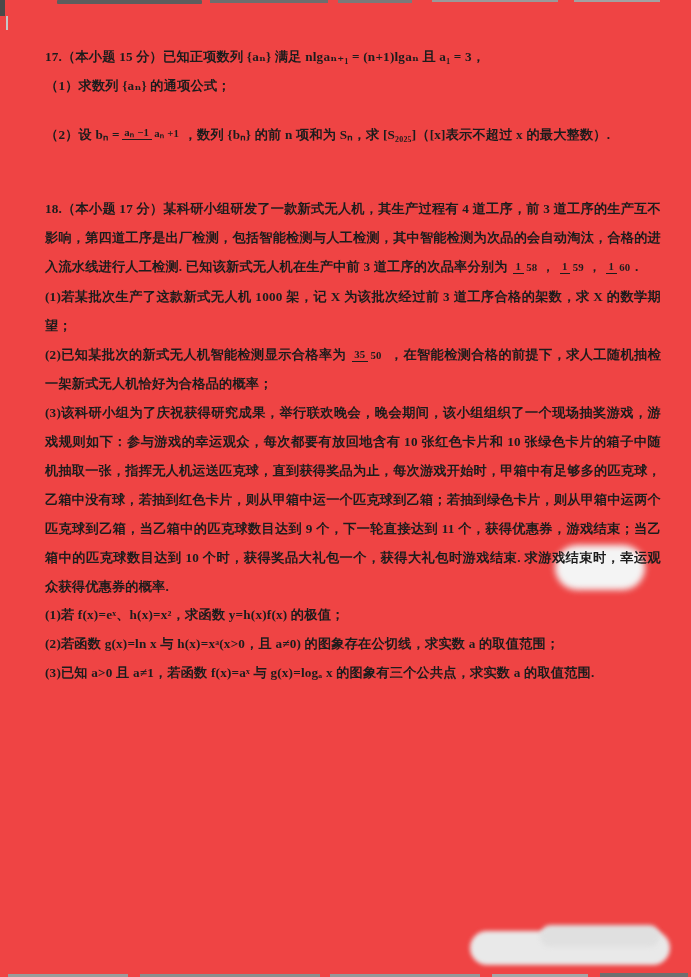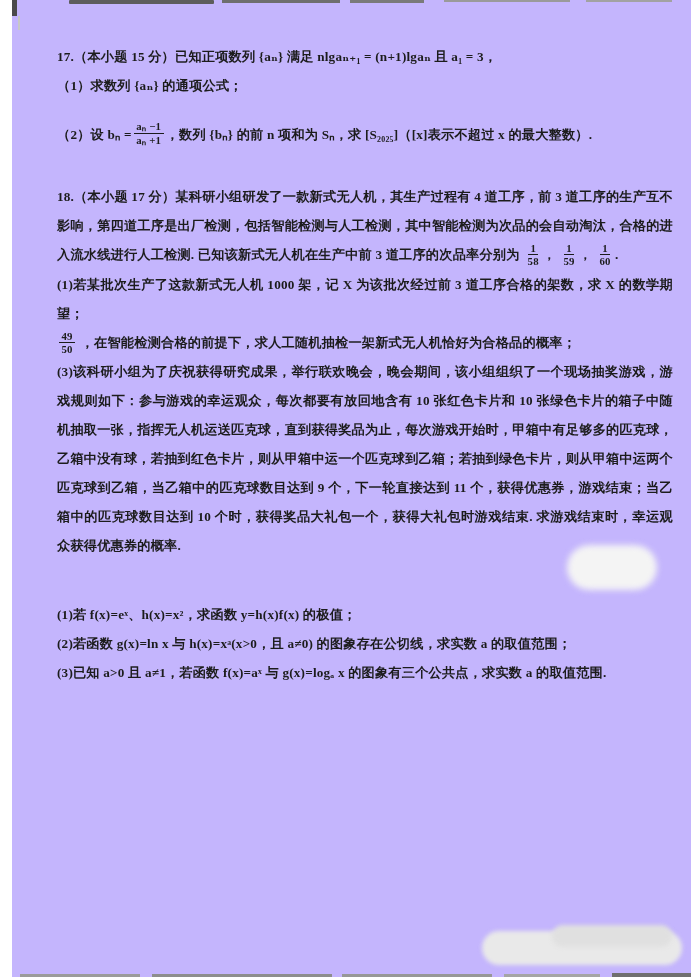--- a/index.html
+++ b/index.html
@@ -2,28 +2,28 @@
 <html><head>
 <meta charset="utf-8">
 <style>
   html,body{margin:0;padding:0;}
   body{
     width:691px;height:977px;position:relative;overflow:hidden;
     background:#ffffff;
     font-family:"Liberation Serif","DejaVu Serif",serif;
   }
   .page{
-    position:absolute;inset:0;background:#c4b5fd;color:#1c1c1c;margin-left:12px;
+    position:absolute;inset:0;background:#ef4444;color:#1c1c1c;
   }
   .q{position:absolute;left:45px;width:616px;}
   .q p{margin:0;font-size:13.2px;font-weight:700;line-height:29px;text-align:justify;letter-spacing:.2px;}
   .line{text-align:left;}
   .row{display:flex;align-items:center;flex-wrap:wrap;font-size:13.2px;font-weight:700;letter-spacing:.2px;}
   .frac{
-    display:inline-flex;flex-direction:column;align-items:center;justify-content:center;
+    display:inline-flex;flex-direction:row;align-items:center;justify-content:center;
     vertical-align:middle;font-size:10.8px;line-height:1.15;margin:0 2px;transform:translateY(-1px);
   }
   .frac .num{border-bottom:1.3px solid #1c1c1c;padding:0 2.5px;}
   .frac .den{padding:0 2.5px;}
   .frac-sep{font-size:12px;}
   
   .artifact{position:absolute;pointer-events:none;}
   .a-top1{left:57px;top:0;width:145px;height:4px;background:#5d5d5d;border-radius:1px;}
   .a-top2{left:210px;top:0;width:118px;height:3px;background:#6e6e6e;}
   .a-top3{left:338px;top:0;width:74px;height:3px;background:#7a7a7a;}
@@ -69,40 +69,41 @@
     <div class="row mt12" style="min-height:44px;">
       <span>（2）设 bₙ =</span>
       <span class="frac">
         <span class="num">aₙ −1</span>
         <span class="den">aₙ +1</span>
       </span>
       <span>，数列 {bₙ} 的前 n 项和为 Sₙ，求 [S₂₀₂₅]（[x]表示不超过 x 的最大整数）.</span>
     </div>
   </section>
 
-  <section class="q" style="top:182px;">
+  <section class="q" style="top:194px;">
     <p>
       <span>18.（本小题 17 分）某科研小组研发了一款新式无人机，其生产过程有 4 道工序，前 3 道工序的生产互不影响，第四道工序是出厂检测，包括智能检测与人工检测，其中智能检测为次品的会自动淘汰，合格的进入流水线进行人工检测. 已知该新式无人机在生产中前 3 道工序的次品率分别为</span>
       <span class="frac">
         <span class="num">1</span>
         <span class="den">58</span>
       </span><span class="frac-sep">，</span>
       <span class="frac">
         <span class="num">1</span>
         <span class="den">59</span>
       </span><span class="frac-sep">，</span>
       <span class="frac">
         <span class="num">1</span>
         <span class="den">60</span>
       </span><span>.</span>
     </p>
     <p class="mt12">(1)若某批次生产了这款新式无人机 1000 架，记 X 为该批次经过前 3 道工序合格的架数，求 X 的数学期望；</p>
     <p class="mt12">
+      <span>(2)已知某批次的新式无人机智能检测显示合格率为</span>
       <span class="frac">
-        <span class="num">49</span>
+        <span class="num">35</span>
         <span class="den">50</span>
       </span>
       <span>，在智能检测合格的前提下，求人工随机抽检一架新式无人机恰好为合格品的概率；</span>
     </p>
     <p class="mt12">(3)该科研小组为了庆祝获得研究成果，举行联欢晚会，晚会期间，该小组组织了一个现场抽奖游戏，游戏规则如下：参与游戏的幸运观众，每次都要有放回地含有 10 张红色卡片和 10 张绿色卡片的箱子中随机抽取一张，指挥无人机运送匹克球，直到获得奖品为止，每次游戏开始时，甲箱中有足够多的匹克球，乙箱中没有球，若抽到红色卡片，则从甲箱中运一个匹克球到乙箱；若抽到绿色卡片，则从甲箱中运两个匹克球到乙箱，当乙箱中的匹克球数目达到 9 个，下一轮直接达到 11 个，获得优惠券，游戏结束；当乙箱中的匹克球数目达到 10 个时，获得奖品大礼包一个，获得大礼包时游戏结束. 求游戏结束时，幸运观众获得优惠券的概率.</p>
   </section>
 
   <section class="q" style="top:600px;">
     <p class="line mt14">(1)若 f(x)=eˣ、h(x)=x²，求函数 y=h(x)f(x) 的极值；</p>
     <p class="line mt12">(2)若函数 g(x)=ln x 与 h(x)=xᵃ(x&gt;0，且 a≠0) 的图象存在公切线，求实数 a 的取值范围；</p>

